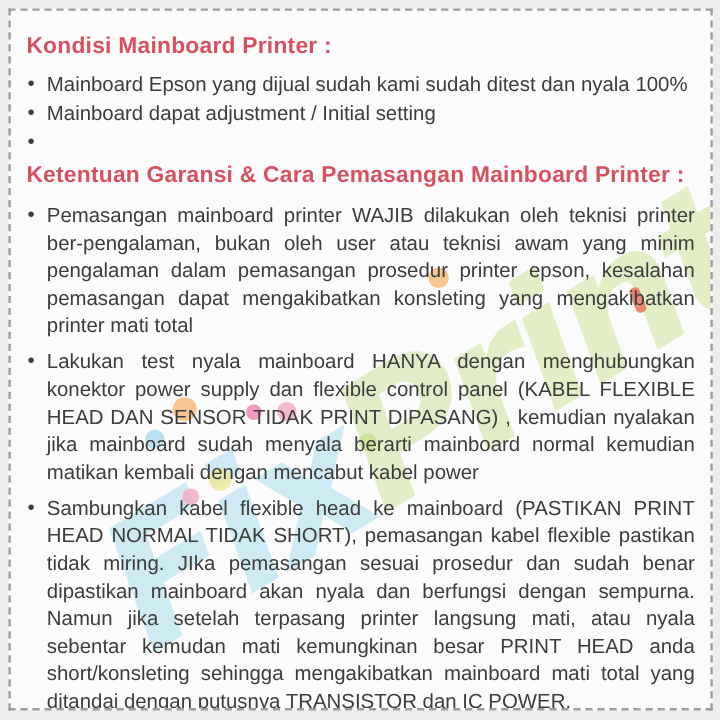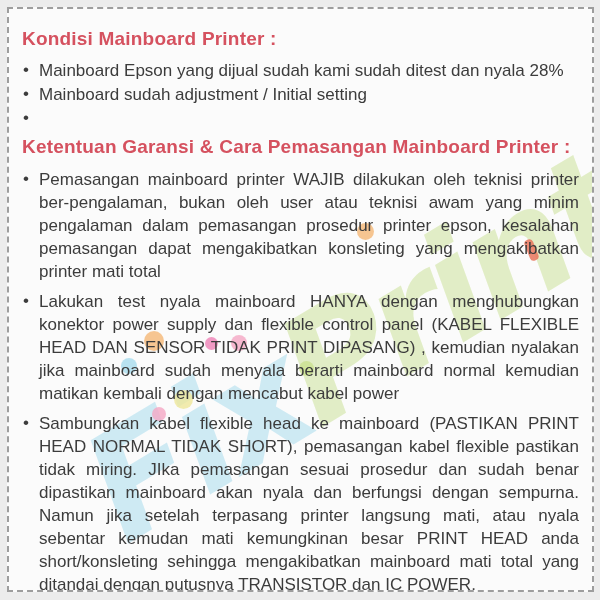--- a/index.html
+++ b/index.html
@@ -81,22 +81,22 @@
   <div class="dot pink" style="left:143px; top:398px; width:14px; height:14px;"></div>
   <div class="dot blue" style="left:112px; top:349px; width:16px; height:16px;"></div>
   <div class="dot orange" style="left:348px; top:214px; width:17px; height:17px;"></div>
   <div class="bar redorange" style="left:518px; top:230px; width:9px; height:22px;"></div>
 
   <div class="content">
 
     <div class="heading">Kondisi Mainboard Printer :</div>
 
     <ul class="s1">
-      <li><span class="b">•</span><span>Mainboard Epson yang dijual sudah kami sudah ditest dan nyala 28%</span></li>
-      <li><span class="b">•</span><span>Mainboard sudah adjustment / Initial setting</span></li>
+      <li><span class="b">•</span><span>Mainboard Epson yang dijual sudah kami sudah ditest dan nyala 100%</span></li>
+      <li><span class="b">•</span><span>Mainboard dapat adjustment / Initial setting</span></li>
       <li><span class="b">•</span></li>
     </ul>
 
     <div class="heading second">Ketentuan Garansi &amp; Cara Pemasangan Mainboard Printer :</div>
 
     <ul class="s2">
       <li><span class="b">•</span><span>Pemasangan mainboard printer WAJIB dilakukan oleh teknisi printer ber-pengalaman, bukan oleh user atau teknisi awam yang minim pengalaman dalam pemasangan prosedur printer epson, kesalahan pemasangan dapat mengakibatkan konsleting yang mengakibatkan printer mati total</span></li>
       <li><span class="b">•</span><span>Lakukan test nyala mainboard HANYA dengan menghubungkan konektor power supply dan flexible control panel (KABEL FLEXIBLE HEAD DAN SENSOR TIDAK PRINT DIPASANG) , kemudian nyalakan jika mainboard sudah menyala berarti mainboard normal kemudian matikan kembali dengan mencabut kabel power</span></li>
       <li><span class="b">•</span><span>Sambungkan kabel flexible head ke mainboard (PASTIKAN PRINT HEAD NORMAL TIDAK SHORT), pemasangan kabel flexible pastikan tidak miring. JIka pemasangan sesuai prosedur dan sudah benar dipastikan mainboard akan nyala dan berfungsi dengan sempurna. Namun jika setelah terpasang printer langsung mati, atau nyala sebentar kemudan mati kemungkinan besar PRINT HEAD anda short/konsleting sehingga mengakibatkan mainboard mati total yang ditandai dengan putusnya TRANSISTOR dan IC POWER.</span></li>
 

